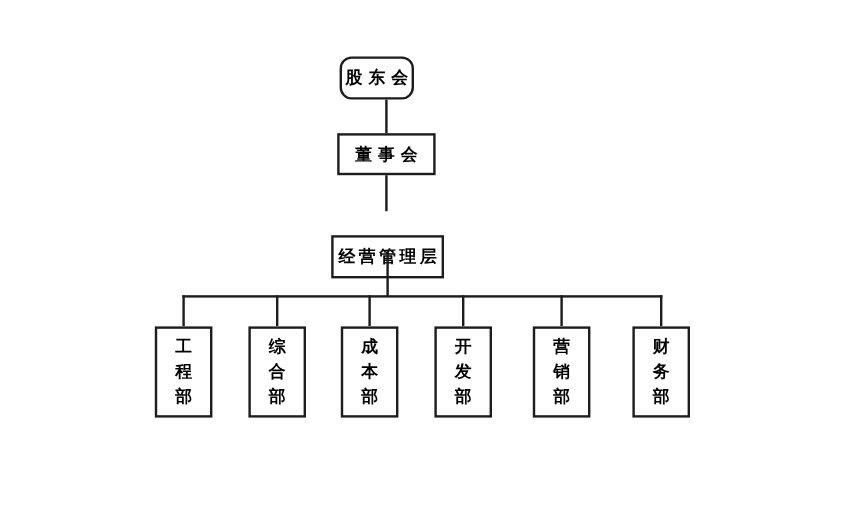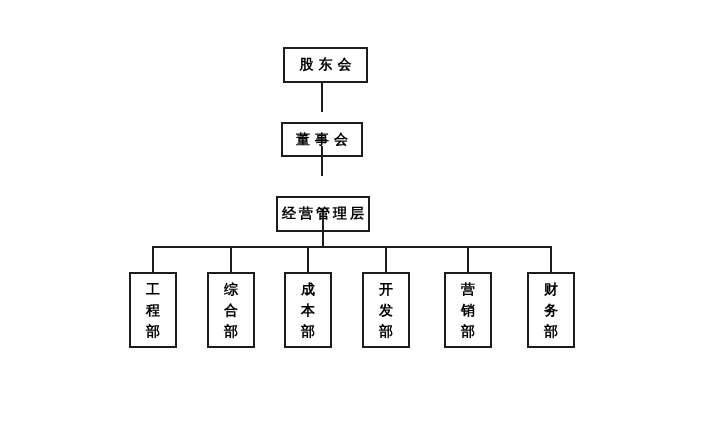--- a/index.html
+++ b/index.html
@@ -45,27 +45,27 @@
     background: #1d1d1d;
   }
   .vline { width: 2px; }
   .hline { height: 2px; }
 </style>
 </head>
 <body>
 
 <div class="canvas">
 
-  <div class="node" style="left:283px; top:47px; width:85px; height:36px;">
+  <div class="node" style="left:283px; top:47px; width:62px; height:36px;border-radius:10px;">
     <span class="h-label">股东会</span>
   </div>
 
   <div class="line vline" style="left:321px; top:83px; height:29px;"></div>
 
-  <div class="node" style="left:281px; top:122px; width:82px; height:35px;">
+  <div class="node" style="left:281px; top:111px; width:82px; height:35px;">
     <span class="h-label">董事会</span>
   </div>
 
   <div class="line vline" style="left:321px; top:146px; height:30px;"></div>
 
   <div class="node" style="left:276px; top:176px; width:94px; height:36px;margin-top:20px;">
     <span class="h-label wide-label">经营管理层</span>
   </div>
 
   <div class="line vline" style="left:322px; top:212px; height:35px;"></div>

